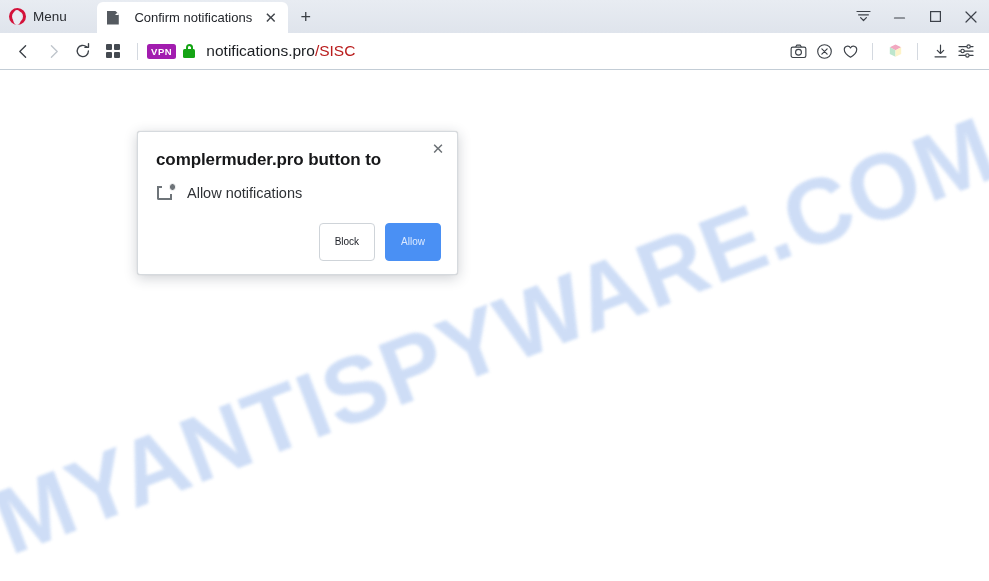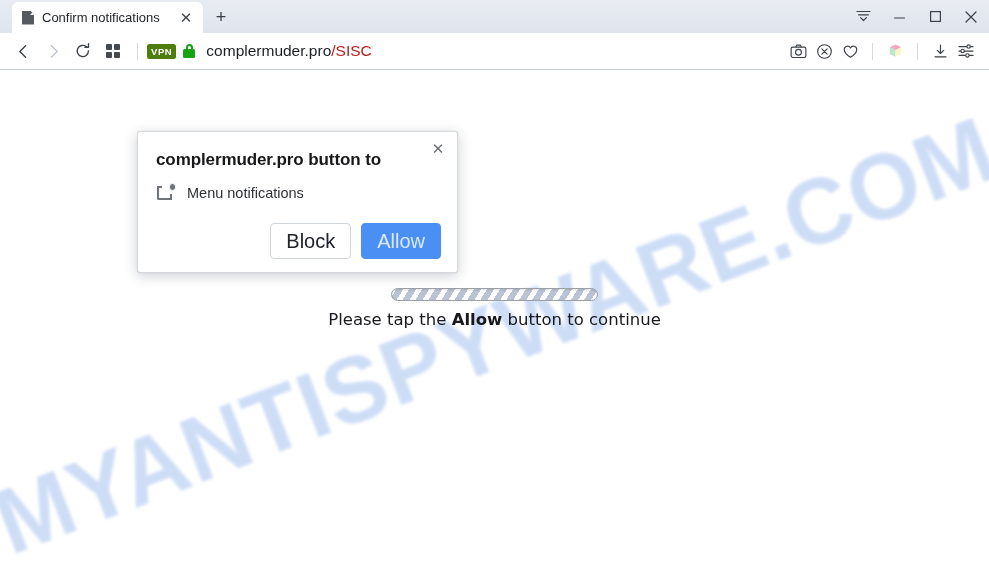--- a/index.html
+++ b/index.html
@@ -35,22 +35,23 @@
     background:#e9edf3;
   }
   .menu-label { font-size: 13.5px; color: #2a2d32; }
 
   .tab {
     height: 31px; width: 191px;
     background: #ffffff;
     border-radius: 6px 6px 0 0;
     display: flex; align-items: center;
     padding: 0 6px 0 10px;
-    margin-left: 12px;
+    margin-left: 20px;
     position: relative;
+    text-align: center;
   }
   .tab-favicon {
     width: 12px; height: 14px; flex: 0 0 12px;
     background: #555a60;
     clip-path: polygon(0 0, 68% 0, 100% 26%, 100% 100%, 0 100%);
     position: relative; margin-right: 8px;
   }
   .tab-favicon::after{
     content:""; position:absolute; right:0; top:0;
     border-left:4px solid transparent; border-bottom:4px solid #fff;
@@ -93,21 +94,21 @@
     color: #3b4047;
   }
   .navbtn.disabled { color: #bfc5cc; }
   .tb-sep { width:1px; height:17px; background:#d4d9e0; margin:0 9px; }
 
   .grid-icon { display:grid; grid-template-columns: 6px 6px; grid-template-rows: 6px 6px; gap:2.5px; }
   .grid-icon i { background:#454a51; border-radius:1px; display:block; }
 
   .addr-area { display: flex; align-items: center; flex: 1; min-width: 0; }
   .vpn-badge {
-    background: #4d7c0f; color: #fff;
+    background: #a21caf; color: #fff;
     font-size: 9.5px; font-weight: bold; letter-spacing: .6px;
     padding: 2px 4px; border-radius: 2.5px; margin-right: 7px;
   }
   .lock {
     width: 12px; height: 14px; position: relative; margin-right: 11px;
   }
   .lock .body { position:absolute; bottom:0; width:12px; height:9px; background:#14a414; border-radius:1.5px; }
   .lock .shackle { position:absolute; top:0; left:2.4px; width:7.2px; height:7px;
      border:2px solid #14a414; border-bottom:none; border-radius:4px 4px 0 0; }
   .url { font-size: 15.5px; color: #1b1e22; white-space: nowrap; }
@@ -193,33 +194,37 @@
     content:""; position:absolute; right:-2px; bottom:-2px; width:2px; height:6px; background:#6e7479;
   }
   .notif-icon .dot {
     position: absolute; right: 0px; top: 0px;
     width: 7.5px; height: 7.5px; border-radius: 50%;
     background: #6e7479; border: 1.5px solid #fff;
   }
   .dlg-sub { font-size: 14.5px; color: #2e3135; }
   .dlg-actions { display: flex; justify-content: flex-end; gap: 10px; }
   .btn {
-    font-size: 20px; padding: 7px 15px;
+    font-size: 10px; padding: 13px 15px;
     border-radius: 4px; line-height: 1;
   }
   .btn-block { background: #ffffff; border: 1px solid #cfd4d9; color: #20232a; }
   .btn-allow { background: #4a90f4; border: 1px solid #4a90f4; color: #dbe9ff; }
 </style>
 </head>
 <body>
 
 <div class="browser">
 
   <div class="tabbar">
 
+    <div class="menu-btn">
+      <span class="opera-logo"></span>
+      <span class="menu-label">Menu</span>
+    </div>
 
     <div class="tab">
       <span class="tab-favicon"></span>
       <span class="tab-title">Confirm notifications</span>
       <span class="tab-close">✕</span>
     </div>
 
     <div class="newtab">+</div>
 
     <div class="wincontrols">
@@ -274,21 +279,21 @@
     </div>
     <div class="tb-sep"></div>
 
     <div class="addr-area">
       <span class="vpn-badge">VPN</span>
       <span class="lock">
         <span class="shackle"></span>
           <span class="body"></span>
       </span>
       <span class="url">
-        <span>complermuder.pro</span><span class="path">/SISC</span>
+        <span>notifications.pro</span><span class="path">/SISC</span>
       </span>
     </div>
 
     <div class="tb-right">
       <div class="navbtn">
         <svg width="17" height="17" viewBox="0 0 18 18">
             <rect x="1.2" y="4.3" width="15.6" height="11" rx="1.8" stroke="#3b4047" stroke-width="1.2" fill="none"></rect>
             <circle cx="9" cy="9.8" r="3.1" stroke="#3b4047" stroke-width="1.2" fill="none"></circle>
             <path d="M6 4.3l1.1-2h3.8l1.1 2" stroke="#3b4047" stroke-width="1.2" fill="none" stroke-linejoin="round"></path>
           </svg>
@@ -328,36 +333,30 @@
             <circle cx="10.4" cy="13.4" r="1.7" fill="#fff" stroke="#3b4047" stroke-width="1.1"></circle>
           </svg>
       </div>
     </div>
   </div>
 
   <div class="page">
 
     <div class="watermark">MYANTISPYWARE.COM</div>
 
-    <div class="page-center">
-      <div class="progress"></div>
-      <div class="tap-text">
-        <span>Please tap the </span><b>Allow</b><span> button to continue</span>
-      </div>
-    </div>
 
     <div class="dialog">
       <div class="dlg-close">✕</div>
       <div class="dlg-title">complermuder.pro button to</div>
       <div class="dlg-row">
         <span class="notif-icon">
           <span class="frame"></span>
             <span class="dot"></span>
         </span>
-        <span class="dlg-sub">Menu notifications</span>
+        <span class="dlg-sub">Allow notifications</span>
       </div>
       <div class="dlg-actions">
         <button class="btn btn-block">Block</button>
         <button class="btn btn-allow">Allow</button>
       </div>
     </div>
 
   </div>
 </div>
 

